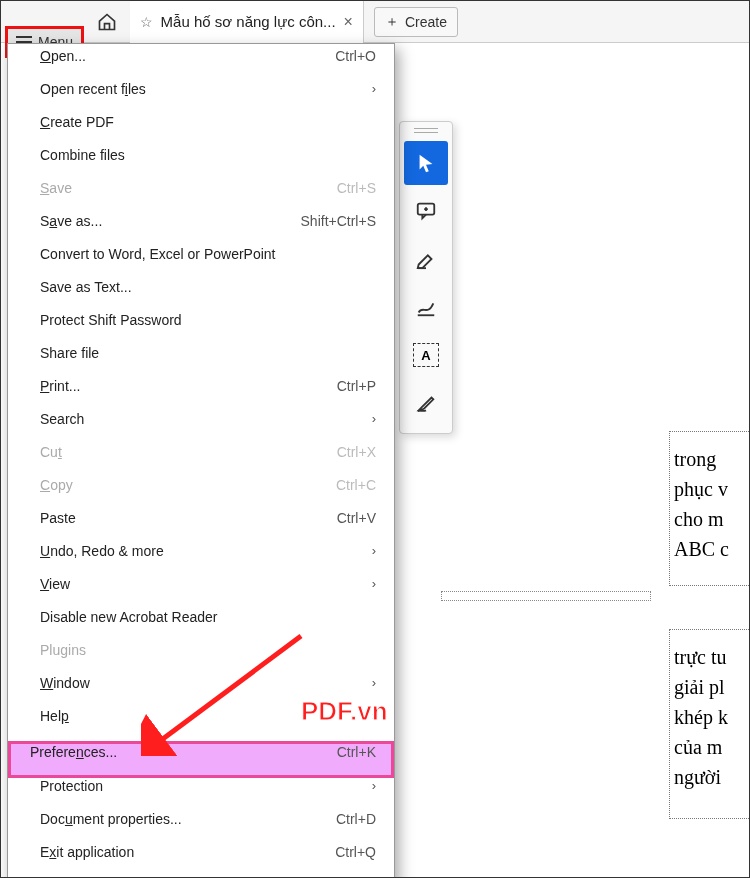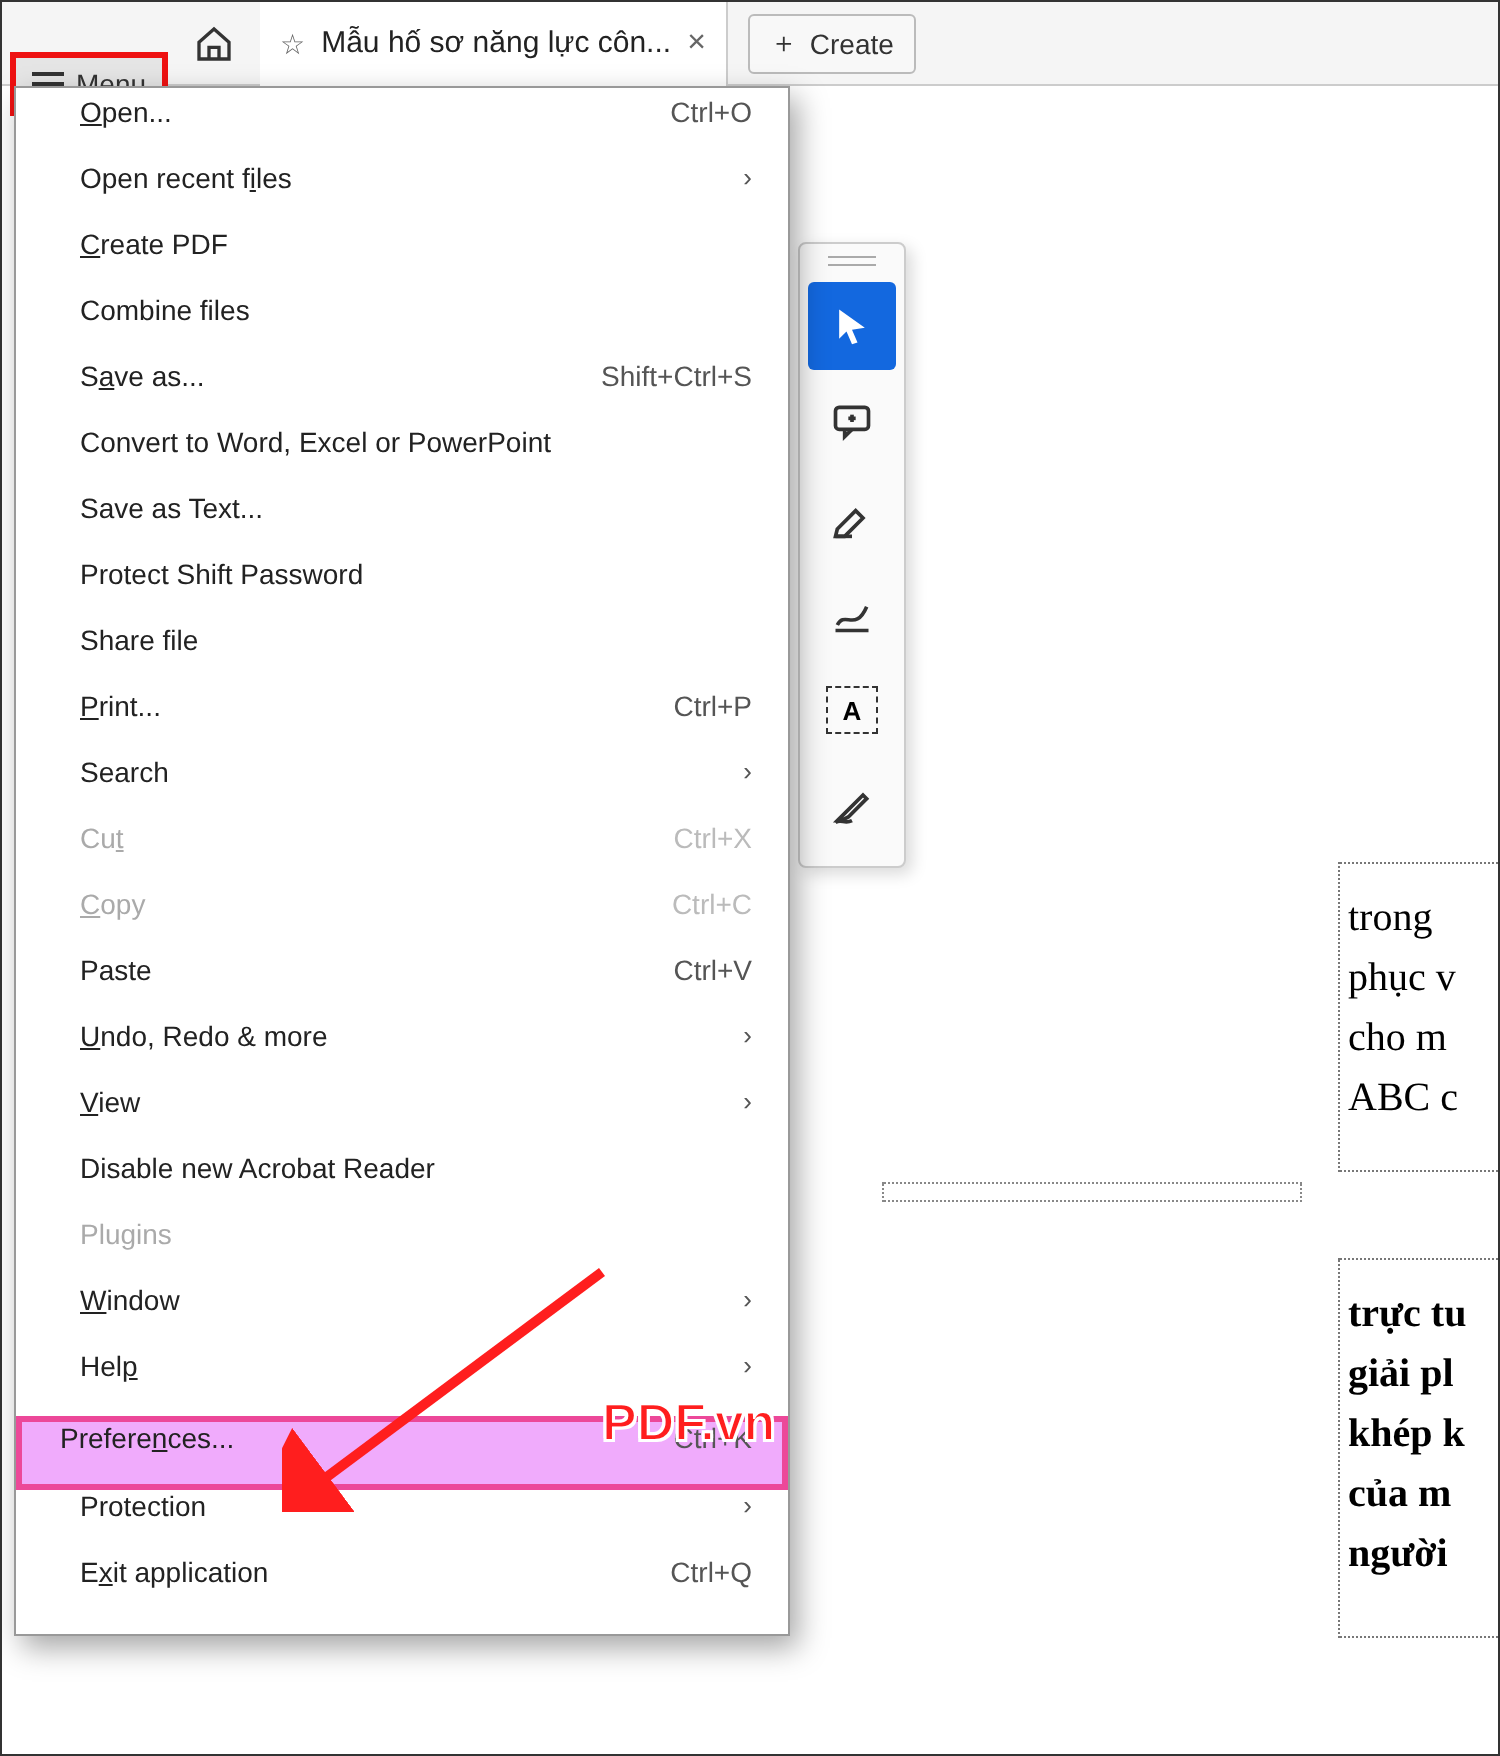--- a/index.html
+++ b/index.html
@@ -146,21 +146,20 @@
     padding: 12px 0 12px 4px;
     font-family: "Times New Roman", serif;
     font-size: 20px;
     line-height: 30px;
     height: 155px;
     overflow: hidden;
   }
   .doc-snippet.two {
     top: 628px;
     height: 190px;
-    font-weight: bold;
   }
   .dotted-box {
     position: absolute;
     left: 440px;
     top: 590px;
     width: 210px;
     height: 10px;
     border: 1px dotted #888;
   }
   
@@ -224,20 +223,24 @@
   <div class="menu-item">
     <span class="label">Open recent f<u>i</u>les</span>
     <span class="chevron">›</span>
   </div>
   <div class="menu-item">
     <span class="label"><u>C</u>reate PDF</span>
   </div>
   <div class="menu-item">
     <span class="label">Combine files</span>
   </div>
+  <div class="menu-item disabled">
+    <span class="label"><u>S</u>ave</span>
+    <span class="shortcut">Ctrl+S</span>
+  </div>
   <div class="menu-item">
     <span class="label">S<u>a</u>ve as...</span>
     <span class="shortcut">Shift+Ctrl+S</span>
   </div>
   <div class="menu-item">
     <span class="label">Convert to Word, Excel or PowerPoint</span>
   </div>
   <div class="menu-item">
     <span class="label">Save as Text...</span>
   </div>
@@ -289,20 +292,24 @@
     <span class="label">Hel<u>p</u></span>
     <span class="chevron">›</span>
   </div>
   <div class="menu-item highlight">
     <span class="label">Prefere<u>n</u>ces...</span>
     <span class="shortcut">Ctrl+K</span>
   </div>
   <div class="menu-item">
     <span class="label">Protection</span>
     <span class="chevron">›</span>
+  </div>
+  <div class="menu-item">
+    <span class="label">Doc<u>u</u>ment properties...</span>
+    <span class="shortcut">Ctrl+D</span>
   </div>
   <div class="menu-item">
     <span class="label">E<u>x</u>it application</span>
     <span class="shortcut">Ctrl+Q</span>
   </div>
 </div>
 
 <div class="tool-panel">
   <div class="panel-handle"></div>
   <div class="tool active">

